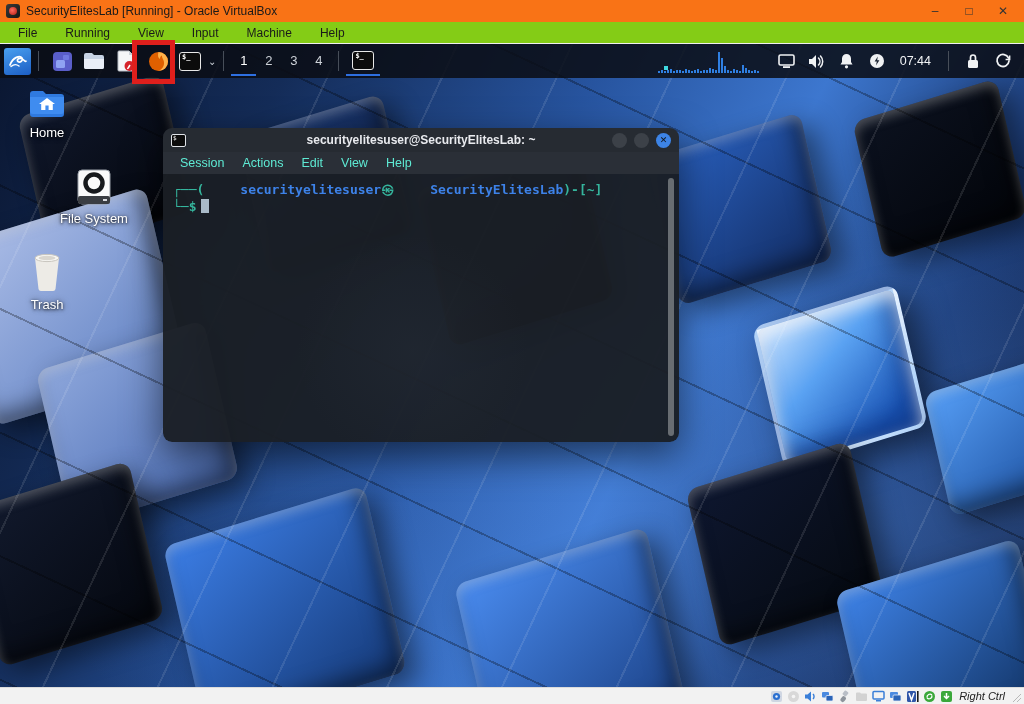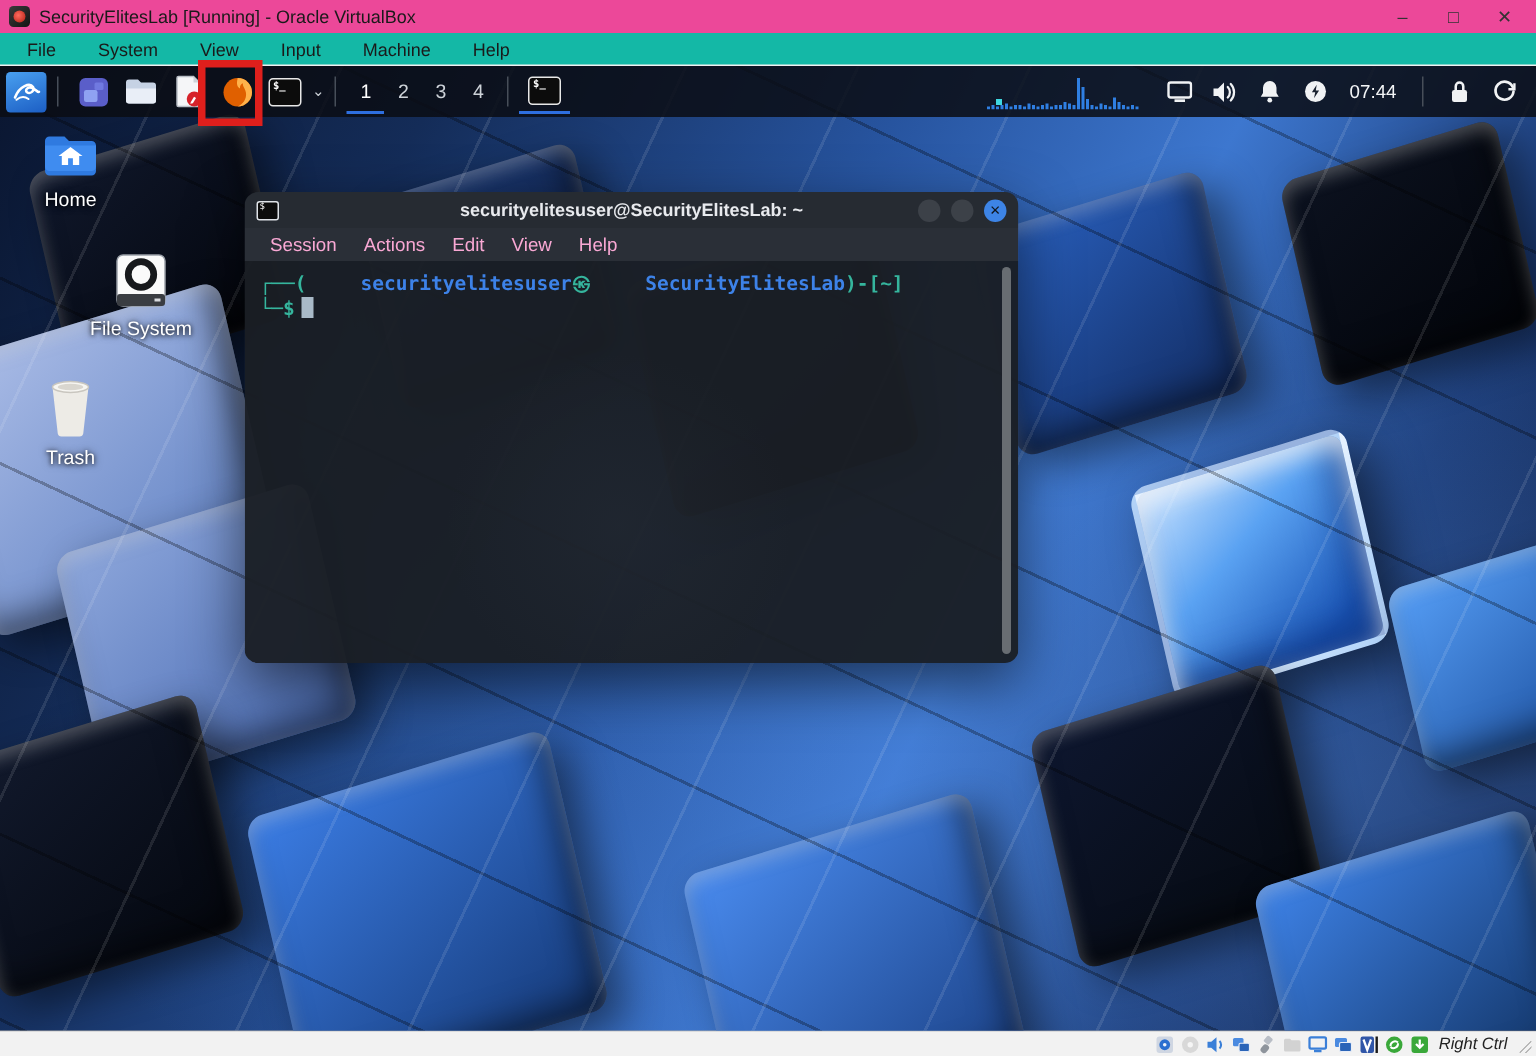--- a/index.html
+++ b/index.html
@@ -2,27 +2,27 @@
 <html><head>
 <meta charset="utf-8">
 <style>
   * { margin:0; padding:0; box-sizing:border-box; }
   html,body { width:1024px; height:704px; overflow:hidden; background:#000; }
   body { font-family:"Liberation Sans","DejaVu Sans",sans-serif; position:relative; }
 
   .app { width:1024px; height:704px; display:flex; flex-direction:column; position:relative; }
 
   
-  .vbox-titlebar { height:22px; background:#ec4899; display:flex; align-items:center; padding:0 4px 0 6px; flex:0 0 auto; }
+  .vbox-titlebar { height:22px; background:#f97316; display:flex; align-items:center; padding:0 4px 0 6px; flex:0 0 auto; }
   .vbox-appicon { width:14px; height:14px; border-radius:3px; background:linear-gradient(135deg,#3a3a3a,#141414); position:relative; margin-right:6px; flex:0 0 auto;}
   .vbox-appicon::after { content:""; position:absolute; inset:3px; border-radius:50%; background:radial-gradient(circle at 40% 40%,#ff6a5e,#b01c10); }
   .vbox-title { font-size:12px; color:#1a1a1a; }
   .vbox-controls { margin-left:auto; display:flex; }
   .vbox-ctl { width:34px; height:20px; display:flex; align-items:center; justify-content:center; font-size:12px; color:#333; cursor:default; }
-  .vbox-menubar { height:22px; background:#14b8a6; display:flex; align-items:flex-end; padding-left:4px; flex:0 0 auto; border-bottom:1px solid #f0f0f0; }
+  .vbox-menubar { height:22px; background:#84cc16; display:flex; align-items:flex-end; padding-left:4px; flex:0 0 auto; border-bottom:1px solid #f0f0f0; }
   .vbox-menu-item { font-size:12px; color:#1a1a1a; padding:0 14px; height:100%; display:flex; align-items:center; }
 
   
   .screen { position:relative; flex:1 1 auto; overflow:hidden; background:
       radial-gradient(140% 90% at 85% 75%, rgba(90,150,240,.35), rgba(0,0,0,0) 60%),
       linear-gradient(118deg,#0a1630 0%,#142c58 22%,#27549f 45%,#3d77cf 62%,#1b3a74 80%,#0a1430 100%); }
   .wallpaper { position:absolute; inset:0; overflow:hidden; }
   .wallpaper::after { content:""; position:absolute; inset:-80px;
       background:
         repeating-linear-gradient(115deg, rgba(255,255,255,.10) 0 2px, rgba(255,255,255,0) 2px 104px),
@@ -61,21 +61,21 @@
       box-shadow:0 14px 38px rgba(0,0,0,.55); z-index:20; display:flex; flex-direction:column; }
   .term-titlebar { height:24px; background:#262b32; display:flex; align-items:center; padding:0 8px; flex:0 0 auto; }
   .term-title { position:absolute; left:0; right:0; text-align:center; font-size:12px; font-weight:bold; color:#e8eaee; pointer-events:none; }
   .term-titlebar-inner { position:relative; width:100%; display:flex; align-items:center; }
   .term-mini-icon { width:15px; height:13px; background:#0c0c0c; border:1px solid #dfe3e8; border-radius:2px; position:relative; z-index:2; }
   .term-mini-icon span { position:absolute; left:1px; top:-1px; font-family:"DejaVu Sans Mono",monospace; font-size:6px; color:#fff; }
   .term-btns { margin-left:auto; display:flex; gap:7px; z-index:2; }
   .term-btn { width:15px; height:15px; border-radius:50%; background:#3c4148; display:flex; align-items:center; justify-content:center; }
   .term-btn.close { background:#3d84e6; color:#10151c; font-size:9px; font-weight:bold; }
   .term-menubar { height:22px; background:#2a2f37; display:flex; align-items:center; padding-left:9px; gap:2px; flex:0 0 auto; }
-  .term-menu-item { color:#f9a8d4; font-size:12.5px; padding:0 8px; }
+  .term-menu-item { color:#5eead4; font-size:12.5px; padding:0 8px; }
   .term-content { flex:1 1 auto; background:rgba(26,30,36,.96); position:relative; padding:7px 10px;
       font-family:"DejaVu Sans Mono","Liberation Mono",monospace; font-size:13px; line-height:17px; font-weight:bold; }
   .term-content::before { content:""; position:absolute; left:120px; top:60px; width:260px; height:260px; border-radius:50%;
       background:radial-gradient(circle at 50% 45%, rgba(70,80,95,.12), rgba(0,0,0,0) 60%); }
   .p-teal { color:#35b59d; }
   .p-blue { color:#3d82e8;margin-left:36px; }
   .cursor { display:inline-block; width:8px; height:14px; background:#a9bac8; vertical-align:-2px; margin-left:5px; }
   .scrollbar { position:absolute; right:5px; top:4px; bottom:6px; width:6px; background:#686d72; border-radius:3px; }
 
   
@@ -99,21 +99,21 @@
     <div class="vbox-title">SecurityElitesLab [Running] - Oracle VirtualBox</div>
     <div class="vbox-controls">
       <div class="vbox-ctl">–</div>
       <div class="vbox-ctl">□</div>
       <div class="vbox-ctl">✕</div>
     </div>
   </div>
 
   <div class="vbox-menubar">
     <div class="vbox-menu-item">File</div>
-    <div class="vbox-menu-item">System</div>
+    <div class="vbox-menu-item">Running</div>
     <div class="vbox-menu-item">View</div>
     <div class="vbox-menu-item">Input</div>
     <div class="vbox-menu-item">Machine</div>
     <div class="vbox-menu-item">Help</div>
   </div>
 
   <div class="screen">
 
     <div class="wallpaper">
       <div class="cube" style="left:30px;top:50px;width:150px;height:140px;background:linear-gradient(150deg,#10182c,#04060c);"></div>

